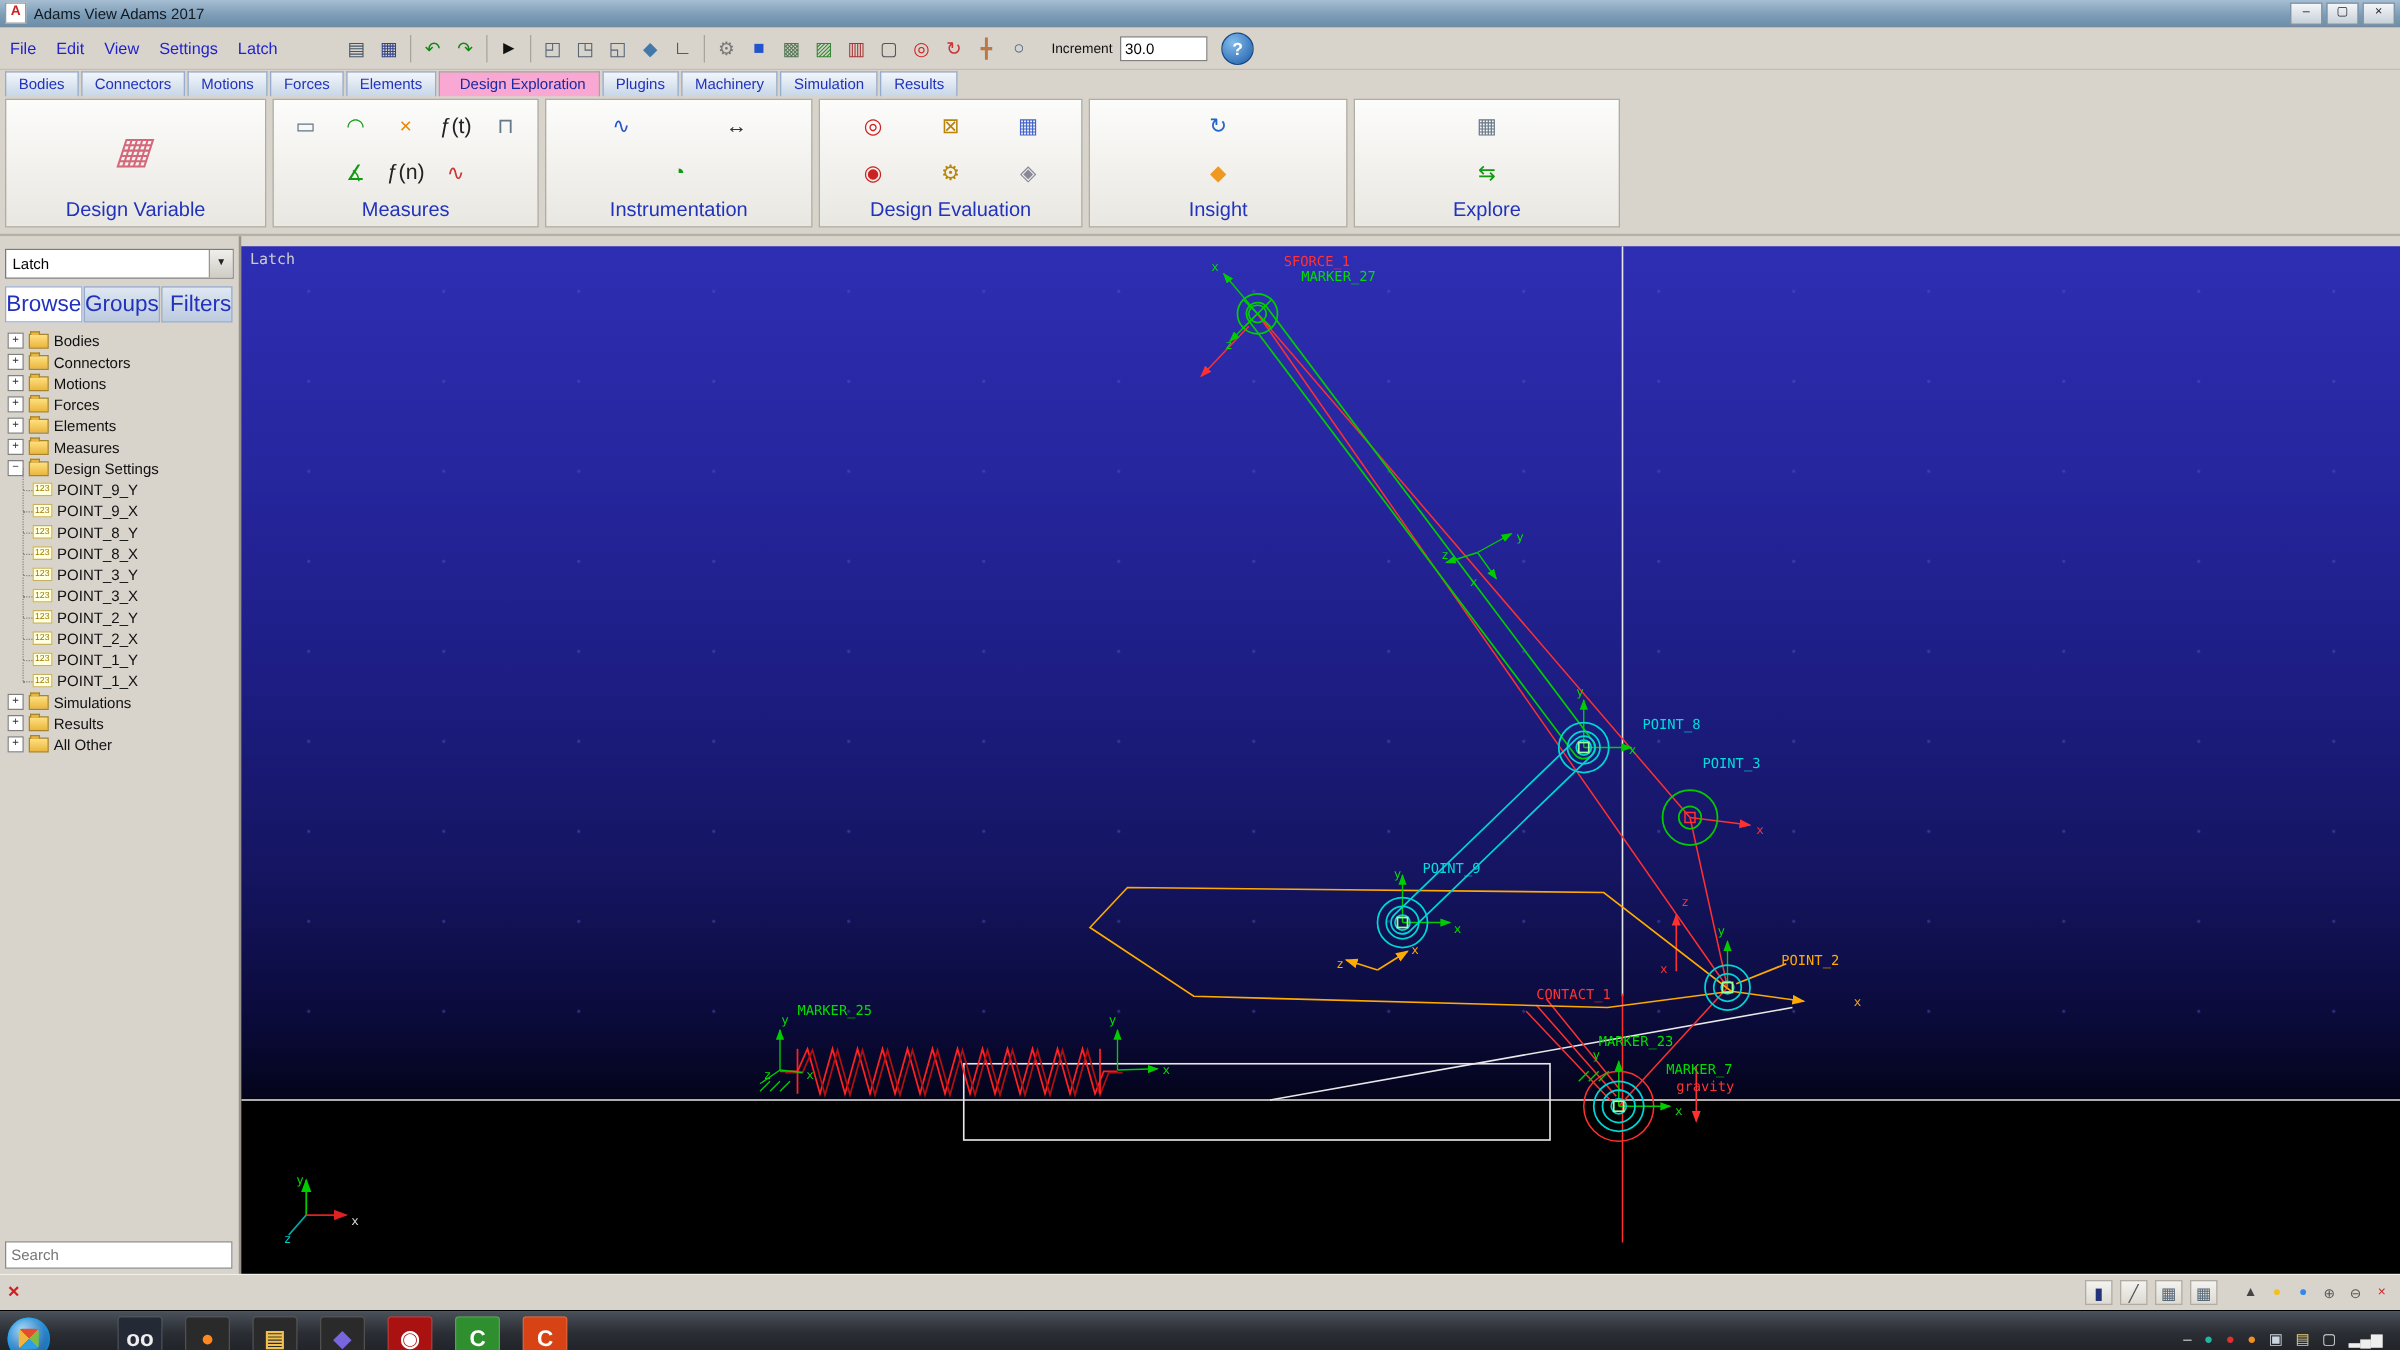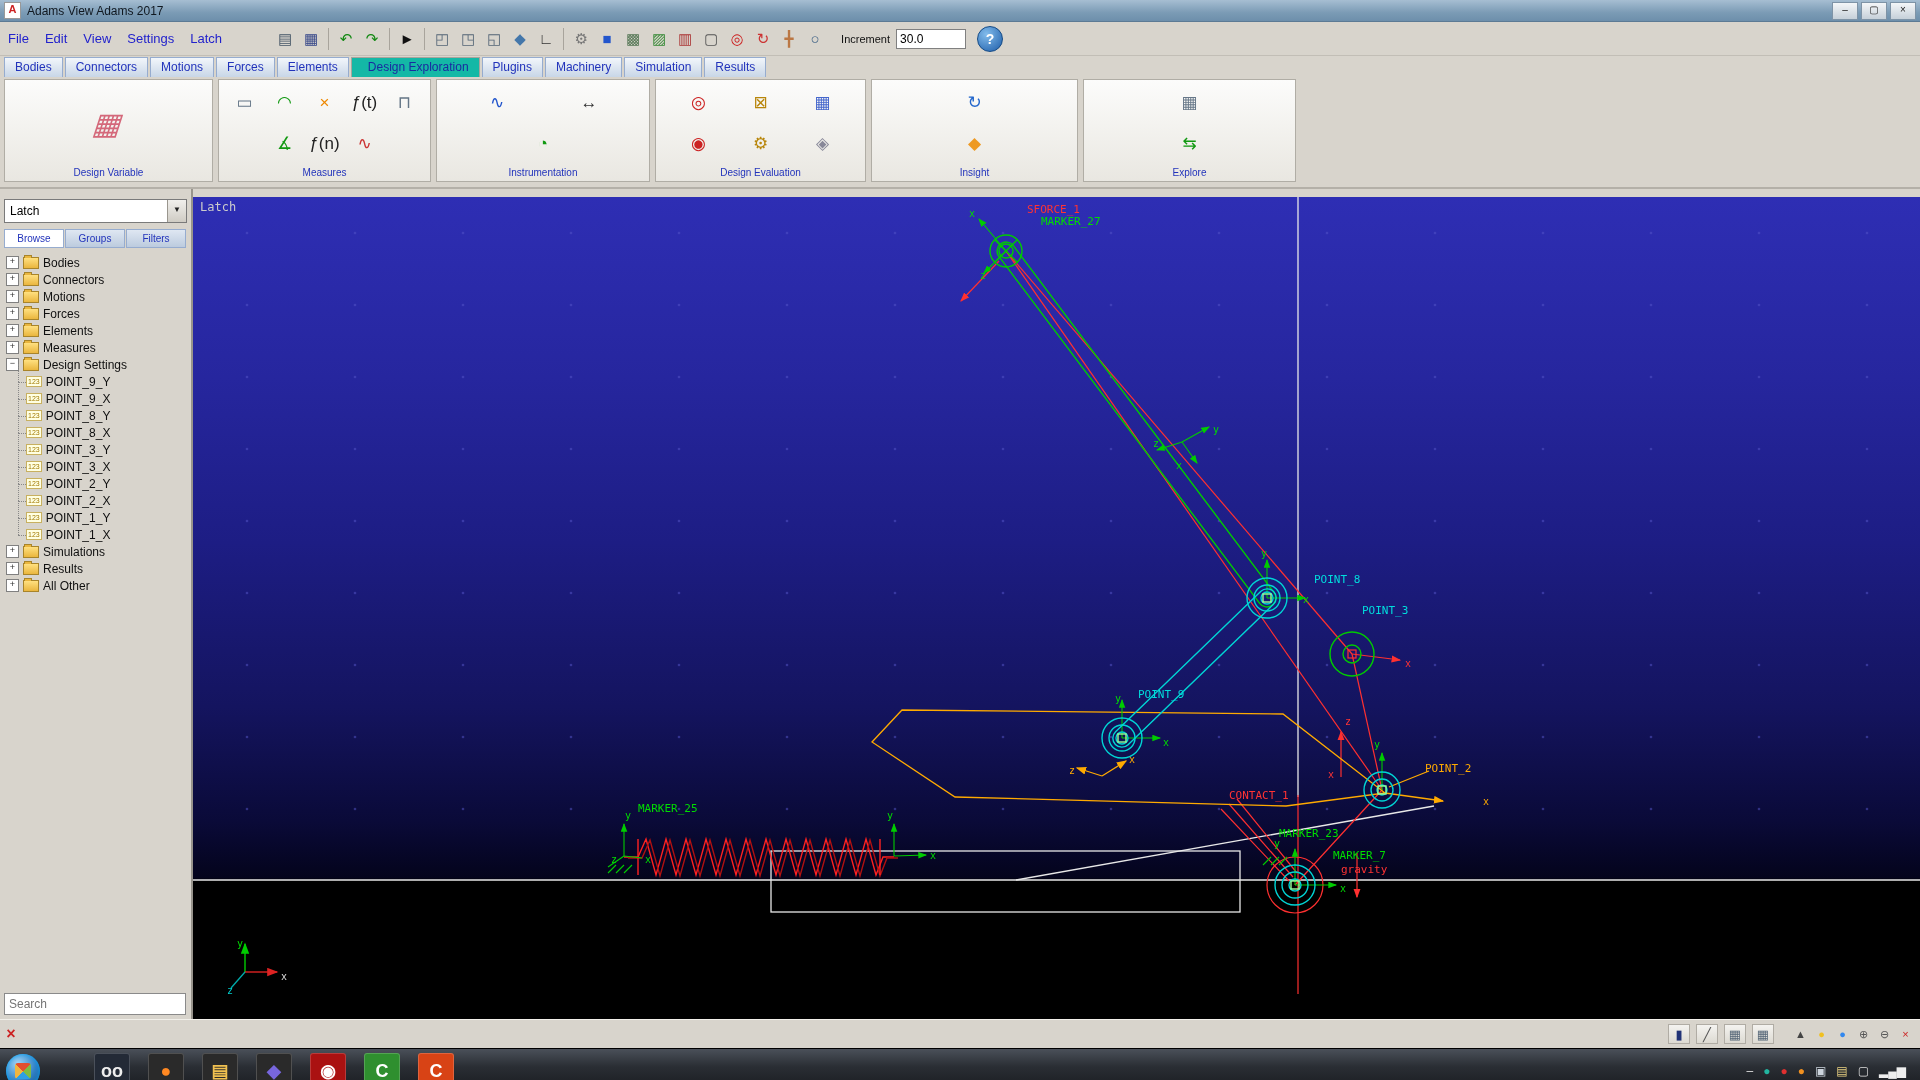--- a/index.html
+++ b/index.html
@@ -23,44 +23,44 @@
   .increment-label{font-size:11px;color:#111;margin:0 5px 0 12px;}
   .increment-input{width:62px;height:18px;border:1px solid #808080;background:#fff;font-size:12px;padding:0 3px;
                    font-family:"Liberation Sans",sans-serif;}
   .help-btn{width:24px;height:24px;border-radius:50%;background:radial-gradient(circle at 35% 30%,#82bcec,#1d5ca8);
             color:#fff;font-weight:bold;text-align:center;line-height:24px;margin-left:10px;font-size:14px;
             border:1px solid #134a86;}
   
   .tabbar{height:21px;display:flex;align-items:flex-end;padding-left:4px;background:#d8d4cc;}
   .tab{font-size:12px;color:#2233bb;padding:2px 10px 3px;background:linear-gradient(#f2f6fb,#c8d6e7);
        border:1px solid #96accf;border-bottom:none;margin-right:2px;white-space:nowrap;}
-  .tab.active{background:#14b8a6;border-color:#a8a49c;color:#1a2aa0;padding-left:16px;}
+  .tab.active{background:#f9a8d4;border-color:#a8a49c;color:#1a2aa0;padding-left:16px;}
   
   .ribbon{height:103px;background:#d8d4cc;display:flex;align-items:stretch;padding:2px 2px 5px 4px;gap:5px;
           border-bottom:2px solid #b4b0a8;}
   .rgroup{border:1px solid #b0ada5;background:linear-gradient(#fcfcfb,#e9e7e1);display:flex;flex-direction:column;}
   .rgroup .icons{flex:1;display:flex;flex-wrap:wrap;align-items:center;justify-content:center;gap:2px 10px;padding:3px;}
   .ricon{width:30px;height:26px;font-size:17px;display:flex;align-items:center;justify-content:center;}
-  .rlabel{font-size:10px;color:#2233bb;text-align:center;padding:1px 0 3px;}
+  .rlabel{font-size:16px;color:#2233bb;text-align:center;padding:1px 0 3px;}
   .rgroup:nth-child(1){width:207px}.rgroup:nth-child(2){width:211px}.rgroup:nth-child(3){width:212px}
   .rgroup:nth-child(4){width:209px}.rgroup:nth-child(5){width:205px}.rgroup:nth-child(6){width:211px}
   .rgroup:nth-child(1) .ricon{width:70px;height:44px;font-size:30px;transform:skewX(-18deg);}
   .rgroup:nth-child(3) .ricon{width:82px;}
   .rgroup:nth-child(4) .ricon{width:52px;}
   .rgroup:nth-child(5) .ricon,.rgroup:nth-child(6) .ricon{width:100%;height:30px;}
   
   .main{position:relative;height:830px;background:#d8d4cc;}
   .sidebar{position:absolute;left:0;top:0;width:193px;height:100%;border-right:2px solid #98948c;
            padding:10px 4px 4px;box-sizing:border-box;}
   .combo{display:flex;height:22px;border:1px solid #7a7a7a;background:#fff;align-items:center;}
   .combo .cval{flex:1;font-size:12px;padding:0 5px;color:#000;}
   .combo .cbtn{width:18px;height:100%;background:linear-gradient(#f0efec,#cfccc4);border-left:1px solid #9a968e;
                font-size:8px;line-height:20px;text-align:center;color:#222;}
   .sb-tabs{display:flex;margin-top:6px;}
-  .sb-tab{flex:1;text-align:center;font-size:10px;color:#2233bb;padding:3px 0;background:linear-gradient(#dfe7f2,#bccbde);
+  .sb-tab{flex:1;text-align:right;font-size:18px;color:#2233bb;padding:3px 0;background:linear-gradient(#dfe7f2,#bccbde);
           border:1px solid #96accf;margin-right:1px;}
   .sb-tab.active{background:#fff;}
   .tree{margin-top:6px;font-size:12px;color:#101010;}
   .tree-row{display:flex;align-items:center;height:17px;white-space:nowrap;}
   .expander{width:11px;height:11px;border:1px solid #808080;background:#fff;font-size:9px;line-height:9px;
             text-align:center;margin:0 4px 0 2px;color:#333;flex:0 0 auto;}
   .folder{width:14px;height:10px;background:linear-gradient(#ffe080,#eab63e);border:1px solid #a8842a;
           margin-right:4px;position:relative;flex:0 0 auto;}
   .folder::before{content:"";position:absolute;left:0;top:-3px;width:6px;height:2px;background:#eab63e;
                   border:1px solid #a8842a;border-bottom:none;}

